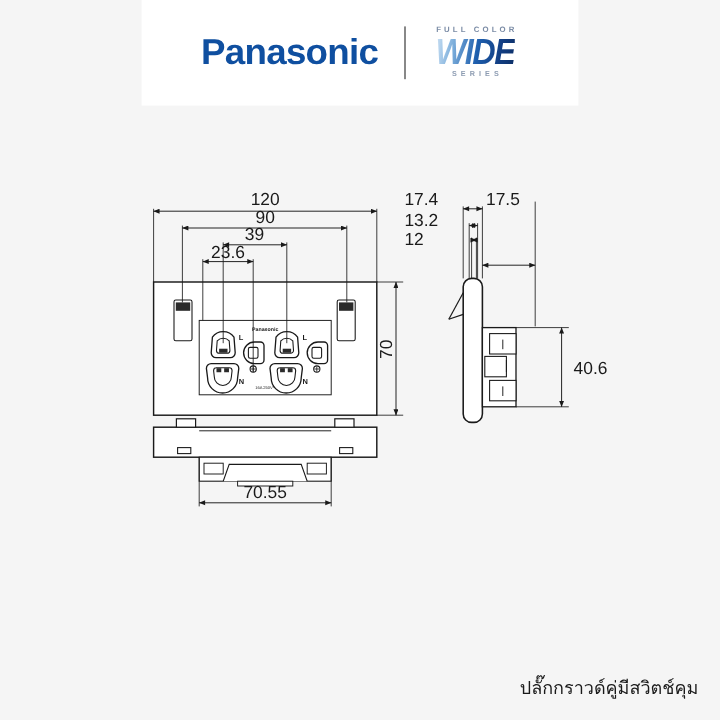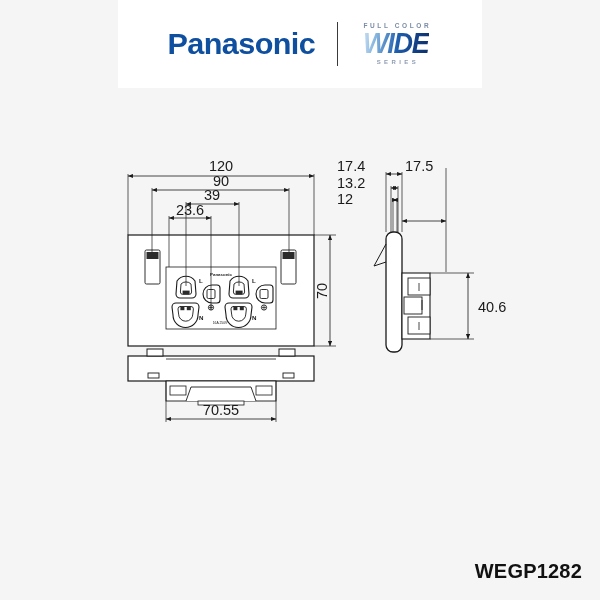--- a/index.html
+++ b/index.html
@@ -302,14 +302,14 @@
       </g>
       <line x1="166" y1="279" x2="276" y2="279" stroke-width="0.8" marker-start="url(#ah-e)" marker-end="url(#ah-s)"></line>
     </g>
 
     <text x="221" y="275" font-size="14.5" fill="#1a1a1a" stroke="none" text-anchor="middle" font-family="Liberation Sans, sans-serif">70.55</text>
   </g>
 </svg>
 </div>
 
 <div id="product-caption">
-  <div id="product-code">WEGP1282</div>
+  <div id="product-description">ปลั๊กกราวด์คู่มีสวิตช์คุม</div>
 </div>
 
 </body></html>

